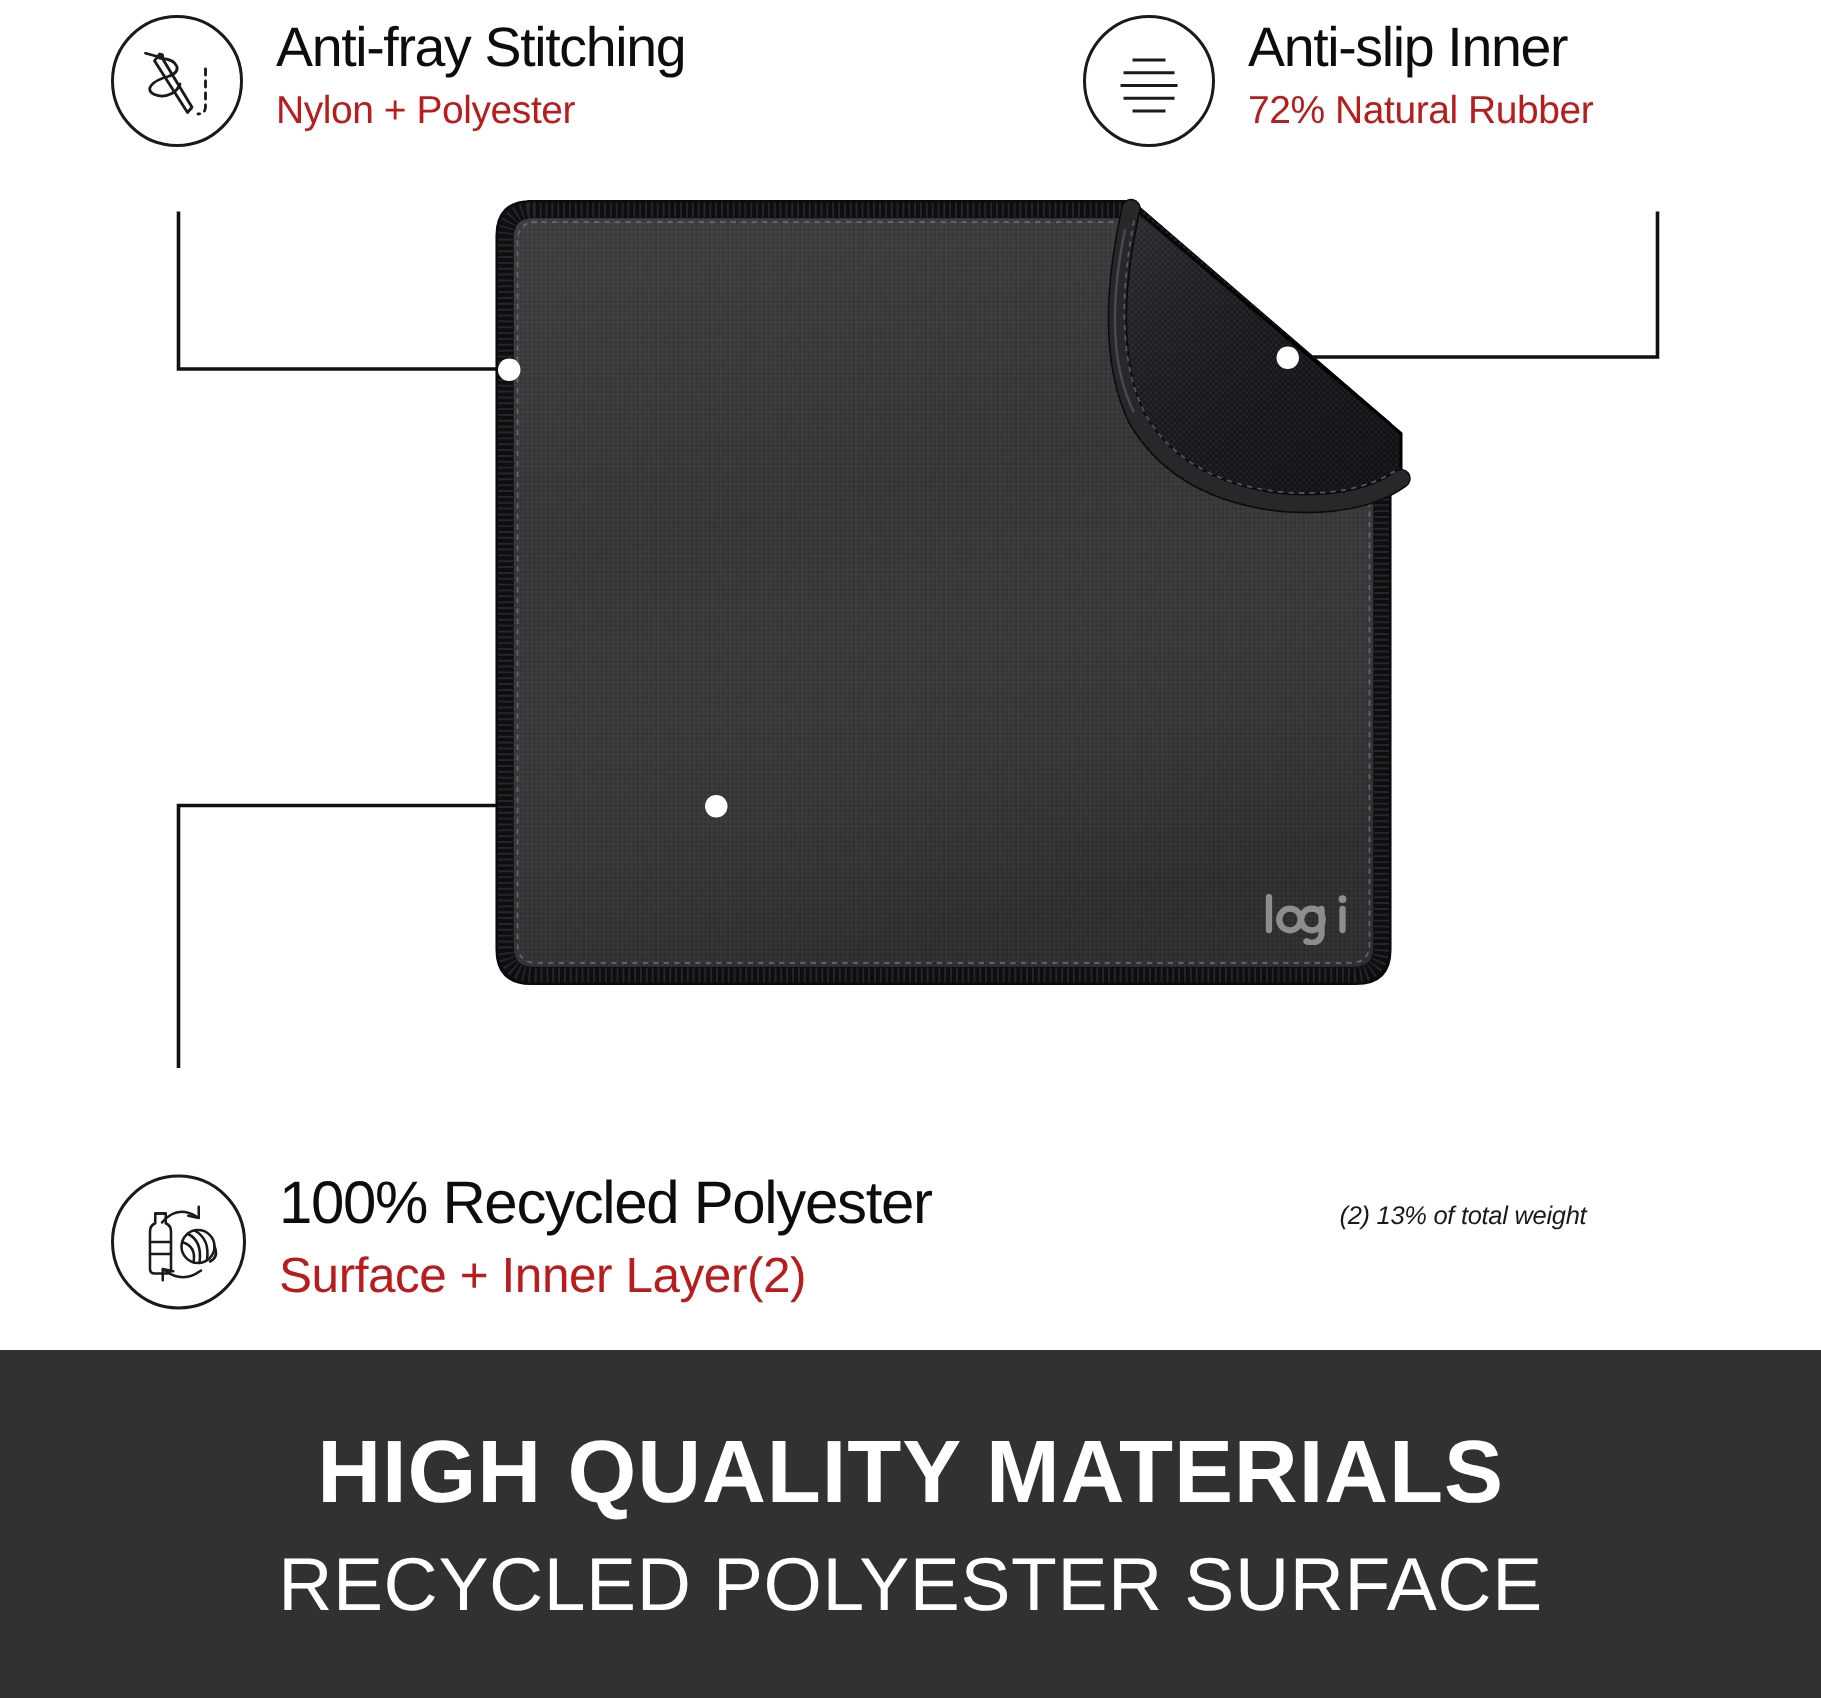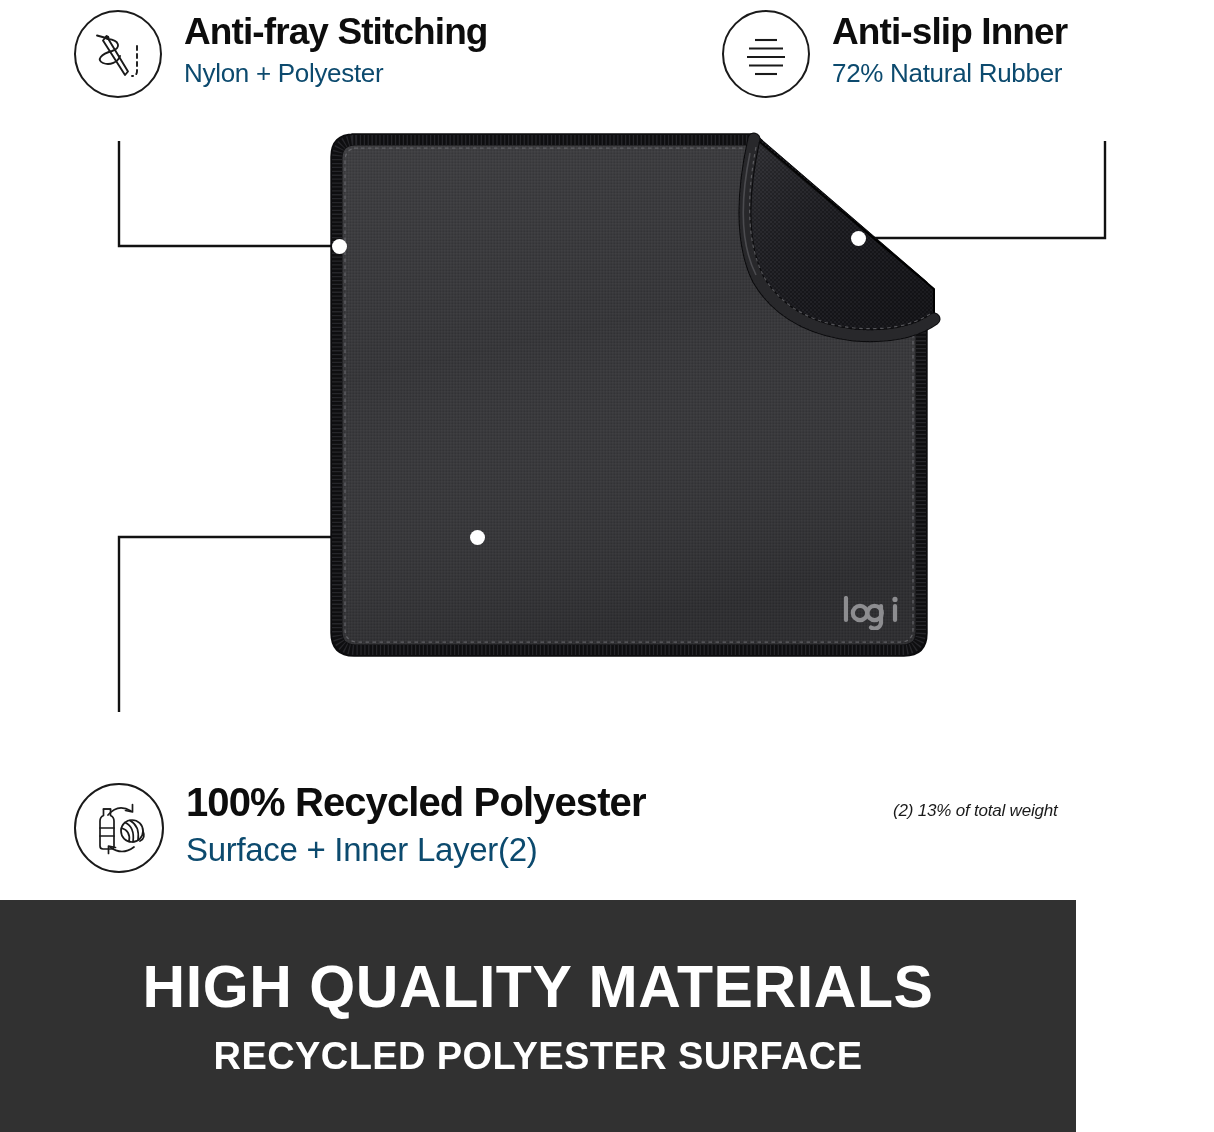--- a/index.html
+++ b/index.html
@@ -36,31 +36,30 @@
     align-items: center;
     justify-content: center;
     flex: 0 0 auto;
   }
   .feature-text {
     margin-left: 22px;
     padding-top: 2px;
   }
   .feature-title {
     font-size: 37px;
-    font-weight: bold;
+    font-weight: normal;
     color: #0d0d0d;
     letter-spacing: -0.9px;
     line-height: 1.06;
     white-space: nowrap;
-    text-align: center;
   }
   .feature-sub {
     font-size: 26px;
     font-weight: 400;
-    color: #0c4a6e;
+    color: #b91c1c;
     letter-spacing: -0.3px;
     line-height: 1.25;
     margin-top: 6px;
     white-space: nowrap;
   }
 
   #feature-stitching { left: 74px; top: 10px; }
   #feature-antislip  { left: 722px; top: 10px; }
   #feature-recycled  { left: 74px; top: 779px; }
 
@@ -118,40 +117,40 @@
     top: 596px;
     width: 56px;
     height: 34px;
   }
 
   
   #banner {
     position: absolute;
     left: 0;
     top: 900px;
-    width: 1076px;
+    width: 1214px;
     height: 232px;
     background: #313131;
     display: flex;
     flex-direction: column;
     align-items: center;
     justify-content: center;
   }
   #banner-title {
     color: #ffffff;
     font-size: 59px;
     font-weight: bold;
     letter-spacing: 0.6px;
     line-height: 1;
     text-align: center;
   }
   #banner-subtitle {
     color: #ffffff;
-    font-size: 38px;
-    font-weight: 700;
+    font-size: 50px;
+    font-weight: 400;
     letter-spacing: 0.4px;
     line-height: 1;
     text-align: left;
     margin-top: 20px;
   }
 </style>
 </head>
 <body>
 
 <div id="page">

